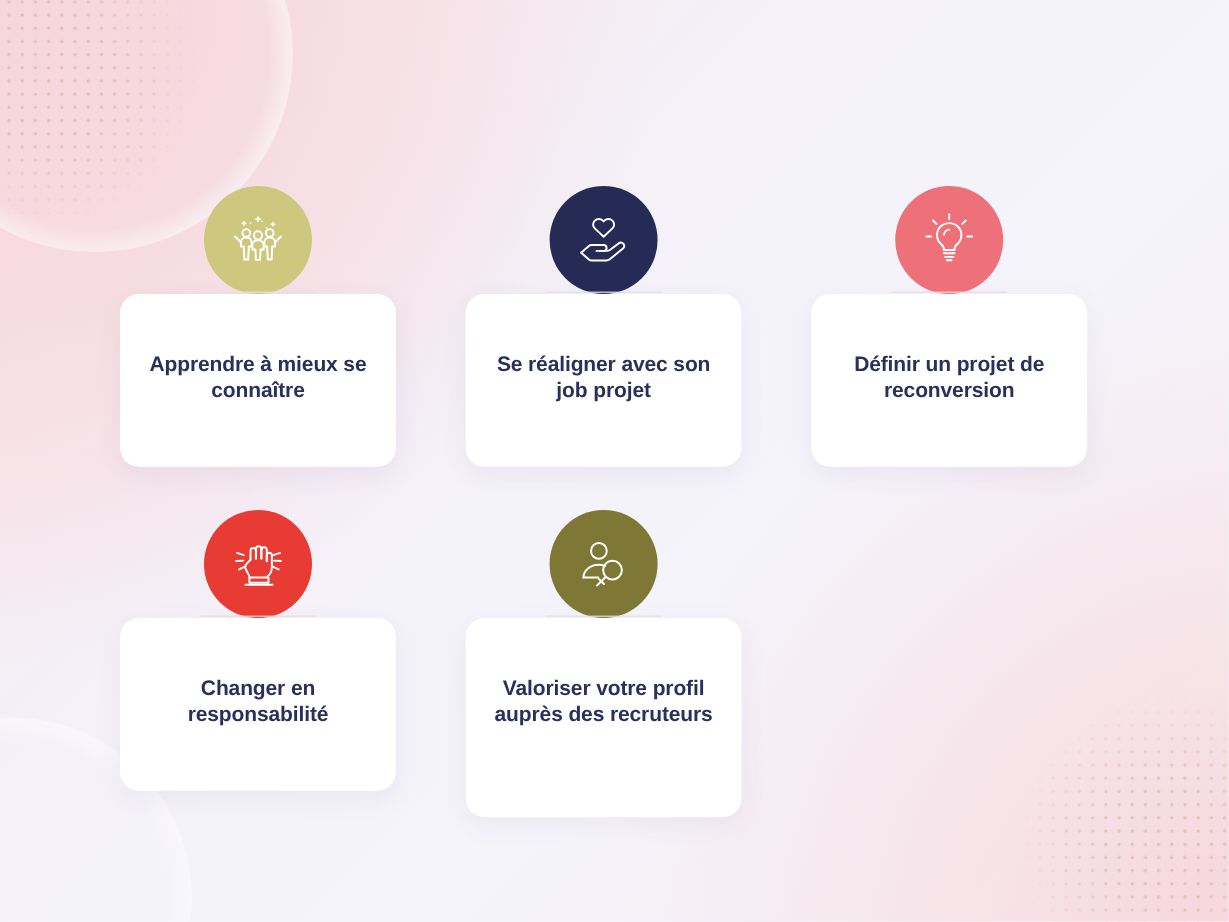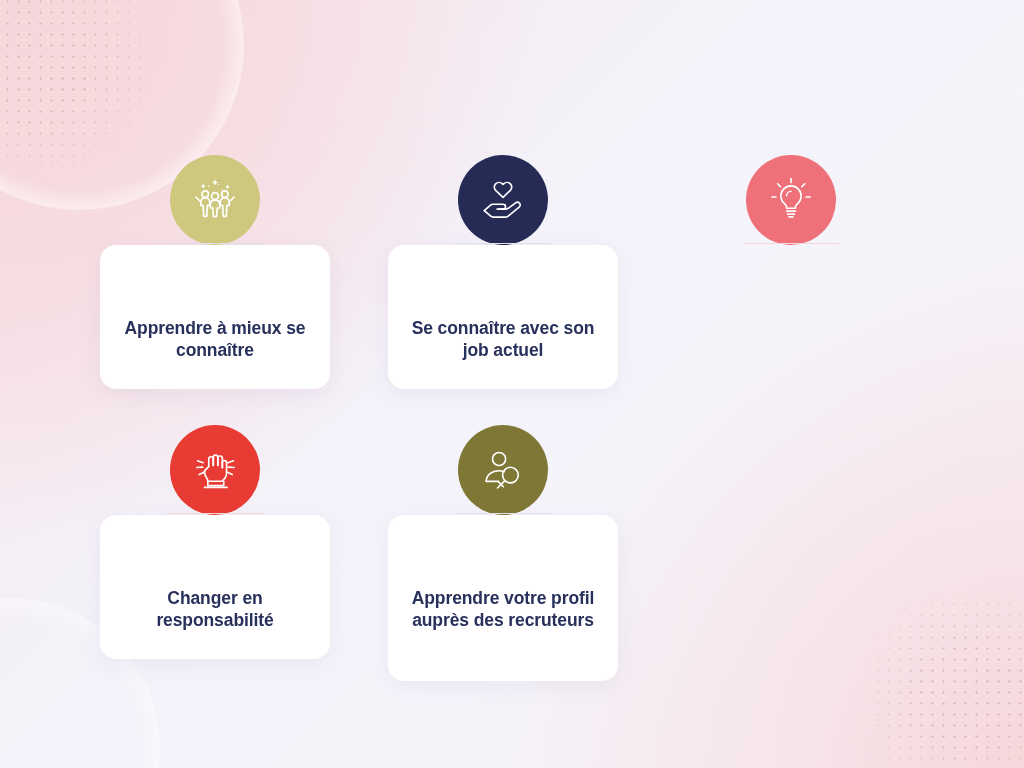--- a/index.html
+++ b/index.html
@@ -78,21 +78,21 @@
     position: relative;
     width: 230px;
     padding-top: 90px;
   }
 
   .card-body {
     position: relative;
     background: #ffffff;
     border-radius: 16px;
     min-height: 144px;
-    padding: 72px 14px 22px;
+    padding: 47px 14px 22px;
     text-align: center;
     box-shadow: 0 6px 22px rgba(86,74,122,0.07);
   }
 
   .card.tall .card-body { min-height: 166px; }
 
   .badge {
     position: absolute;
     left: 50%;
     top: 0;
@@ -174,36 +174,39 @@
       <span>
         <svg viewBox="0 0 64 64" fill="none" stroke="#ffffff" stroke-width="2.1" stroke-linecap="round" stroke-linejoin="round">
           <path d="M32 28.6 22.6 19.6c-2.4-2.3-2.4-6 0-8.3 2.4-2.3 6.2-2.3 8.6 0l.8.8.8-.8c2.4-2.3 6.2-2.3 8.6 0 2.4 2.3 2.4 6 0 8.3L32 28.6z"></path>
           <path d="M8 45.5 16 38.6c.9-.8 2-1.2 3.2-1.2H32c1.8 0 3.2 1.4 3.2 3.1 0 1.7-1.4 3.1-3.2 3.1h-7.6"></path>
           <path d="M28 43.6h7.6c1.3 0 2.5-.4 3.5-1.2l9-6.8c1.6-1.2 3.8-1 5.1.5 1.3 1.5 1.1 3.7-.5 4.9L38.6 52.6c-1.1.8-2.4 1.3-3.8 1.3H19.5c-1.2 0-2.3-.4-3.2-1.2L8 45.5"></path>
         </svg>
       </span>
     </div>
     <div class="divider" style="background:#e2e0e6"></div>
     <div class="card-body">
-      <div class="card-title">Se connaître avec son job actuel</div>
+      <div class="card-title">Se réaligner avec son job projet</div>
     </div>
   </div>
 
   <div class="card">
     <div class="badge" style="background:#ee7179">
       <span>
         <svg viewBox="0 0 64 64" fill="none" stroke="#ffffff" stroke-width="2.1" stroke-linecap="round" stroke-linejoin="round">
           <path d="M32 14c-7.2 0-13 5.6-13 12.6 0 4.4 2.3 8.2 5.2 10.6 1.3 1.1 2.1 2.6 2.1 4.2v1.2h11.4v-1.2c0-1.6.8-3.1 2.1-4.2 2.9-2.4 5.2-6.2 5.2-10.6C45 19.6 39.2 14 32 14z"></path>
           <path d="M26.3 46.2h11.4M27.5 50h9M29.5 53.6h5"></path>
           <path d="M32 4.5v5.2M14.8 11.2l3.6 3.6M7.5 28.2h5.2M49.6 11.2 46 14.8M56.5 28.2h-5.2"></path>
           <path d="M26.4 26.6c0-3.1 2.5-5.6 5.6-5.6" stroke-width="1.8"></path>
         </svg>
       </span>
     </div>
     <div class="divider" style="background:#f3d6d8"></div>
+    <div class="card-body">
+      <div class="card-title">Définir un projet de reconversion</div>
+    </div>
   </div>
 
 
   <div class="card grid-row-2">
     <div class="badge" style="background:#e83b33">
       <span>
         <svg viewBox="0 0 64 64" fill="none" stroke="#ffffff" stroke-width="2.1" stroke-linecap="round" stroke-linejoin="round">
           <path d="M24 27.5v-9.6c0-1.6 1.3-2.9 2.9-2.9s2.9 1.3 2.9 2.9v8.4"></path>
           <path d="M29.8 26.3v-10.4c0-1.6 1.3-2.9 2.9-2.9s2.9 1.3 2.9 2.9v10.2"></path>
           <path d="M35.6 26.1V17c0-1.6 1.3-2.9 2.9-2.9s2.9 1.3 2.9 2.9v12.1"></path>
@@ -229,17 +232,17 @@
           <path d="M10.5 46.5c0-7.8 7.4-13.6 16.5-13.6 2.3 0 4.5.4 6.5 1.1"></path>
           <path d="M10.5 46.5h15.8"></path>
           <circle cx="41.5" cy="38.5" r="10"></circle>
           <path d="M34.4 45.6 25 55"></path>
           <path d="M26.6 47.6 32.4 53.4"></path>
         </svg>
       </span>
     </div>
     <div class="divider" style="background:#e2e0e6"></div>
     <div class="card-body">
-      <div class="card-title">Apprendre votre profil auprès des recruteurs</div>
+      <div class="card-title">Valoriser votre profil auprès des recruteurs</div>
     </div>
   </div>
 
 </div>
 
 </body></html>

